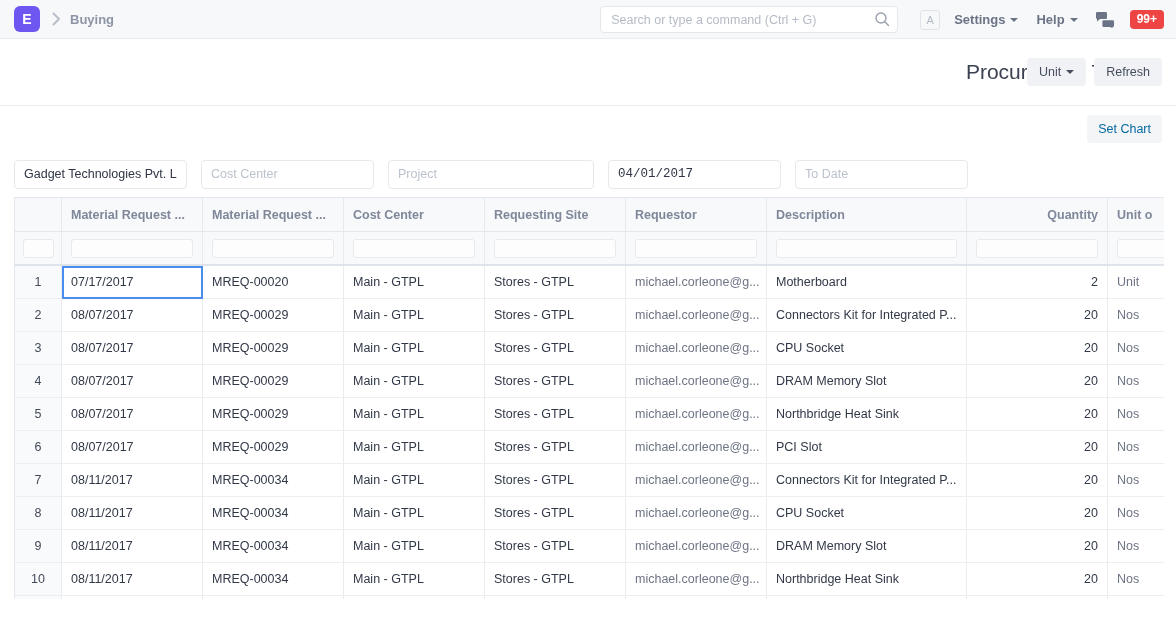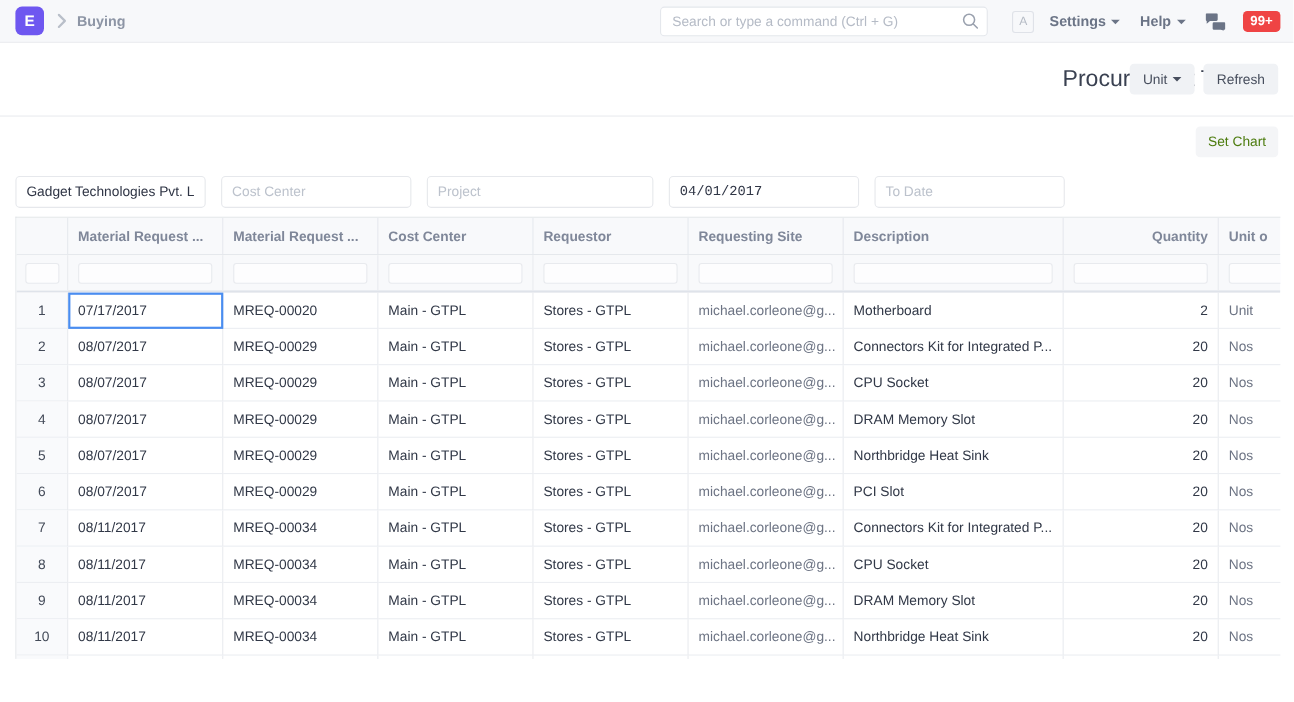--- a/index.html
+++ b/index.html
@@ -168,21 +168,21 @@
     display: flex;
     align-items: center;
     justify-content: flex-end;
     padding-right: 14px;
     background: #fff;
   }
   .btn-subtle {
     background: #f4f5f7;
     border: none;
     border-radius: 4px;
-    color: #4d7c0f;
+    color: #0369a1;
     font-family: "Liberation Sans", sans-serif;
     font-size: 12.5px;
     padding: 7px 11px;
     cursor: pointer;
   }
 
   
   .filter-bar {
     height: 46px;
     display: flex;
@@ -354,22 +354,22 @@
   <input class="filter-input fw-5" placeholder="To Date" style="">
 </div>
 
 <div class="grid-wrap">
 
   <div class="grid-row grid-head">
     <div class="cell c-idx"></div>
     <div class="cell c-date">Material Request ...</div>
     <div class="cell c-req">Material Request ...</div>
     <div class="cell c-cost">Cost Center</div>
+    <div class="cell c-site">Requesting Site</div>
     <div class="cell c-reqr">Requestor</div>
-    <div class="cell c-site">Requesting Site</div>
     <div class="cell c-desc">Description</div>
     <div class="cell c-qty">Quantity</div>
     <div class="cell c-uom">Unit o</div>
   </div>
 
   <div class="grid-row grid-filterrow">
     <div class="cell c-idx">
         <input class="fi" style="">
       </div>
     <div class="cell c-date">

